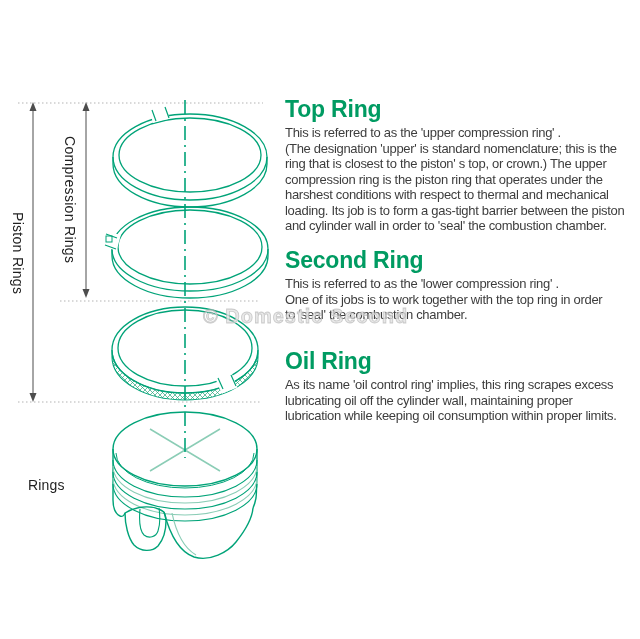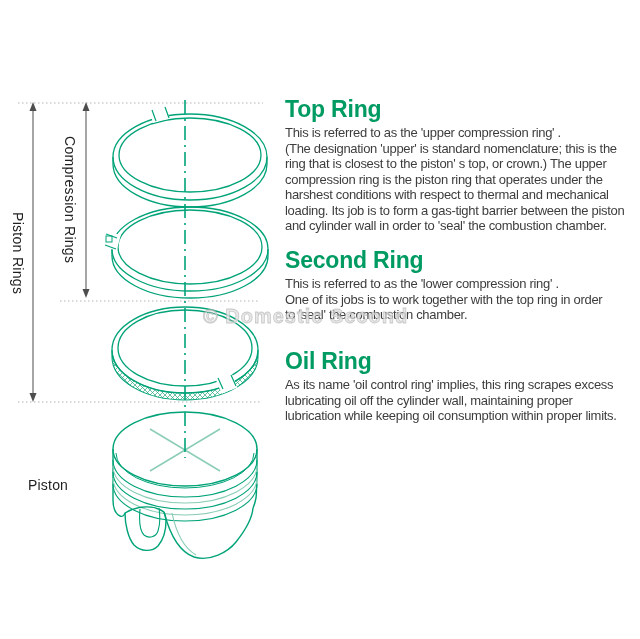--- a/index.html
+++ b/index.html
@@ -110,21 +110,21 @@
         <path d="M164 512 C170 535 180 552 194 557 C210 562 228 552 236 542 C244 532 252 520 253 508"></path>
         <path d="M172 513 C176 532 184 548 196 555" stroke="#8bcdb6" stroke-width="1.2"></path>
       </g>
     </g>
 
     <path d="M185 100 V458" stroke="#00a378" stroke-width="1.6" stroke-dasharray="14 5 2 5" fill="none"></path>
   </svg>
 
   <div class="vlabel" style="left:26px;top:212px;">Piston Rings</div>
   <div class="vlabel" style="left:78px;top:136px;">Compression Rings</div>
-  <div class="hlabel" style="left:28px;top:477px;">Piston</div>
+  <div class="hlabel" style="left:28px;top:477px;">Rings</div>
 
   <div class="section" style="top:96px;">
     <h2>Top Ring</h2>
     <p>This is referred to as the 'upper compression ring' .
 (The designation 'upper' is standard nomenclature; this is the
 ring that is closest to the piston' s top, or crown.) The upper
 compression ring is the piston ring that operates under the
 harshest  conditions with respect to thermal and mechanical
 loading. Its job is to form a gas-tight barrier between the piston
 and cylinder wall in order to 'seal' the combustion chamber.</p>

